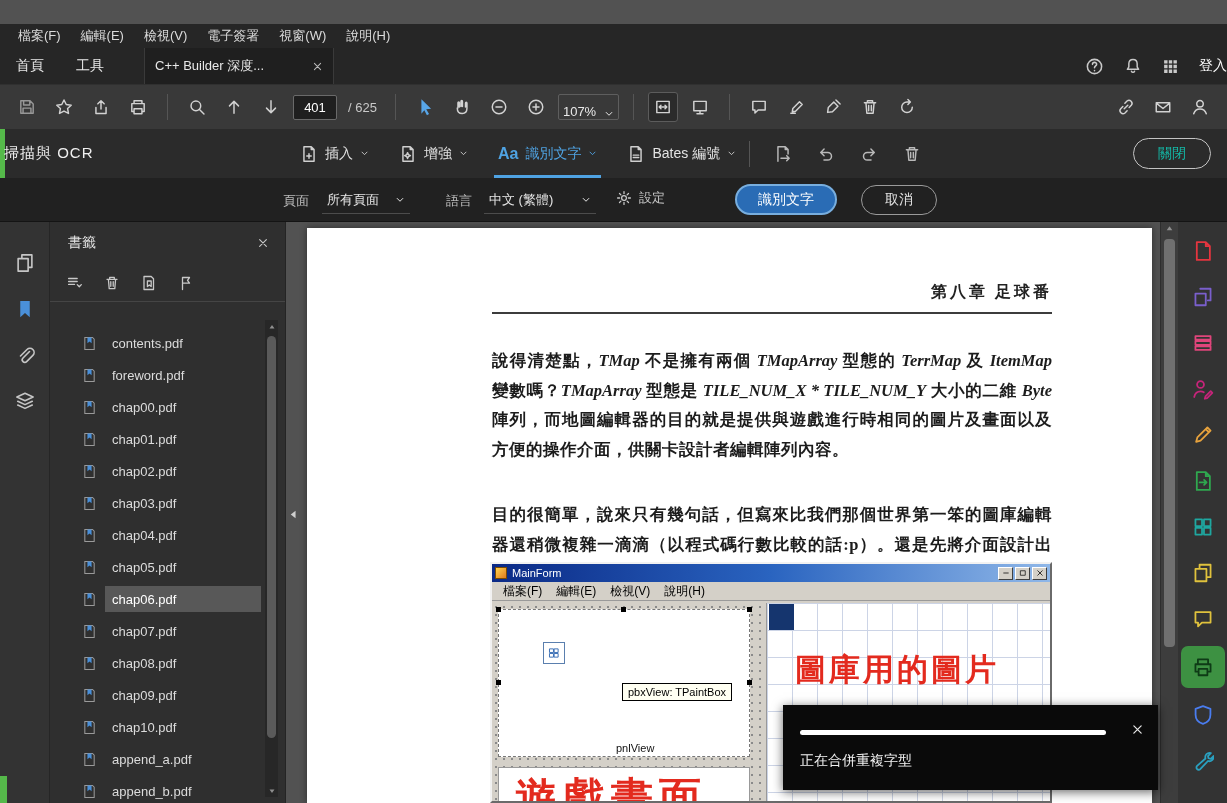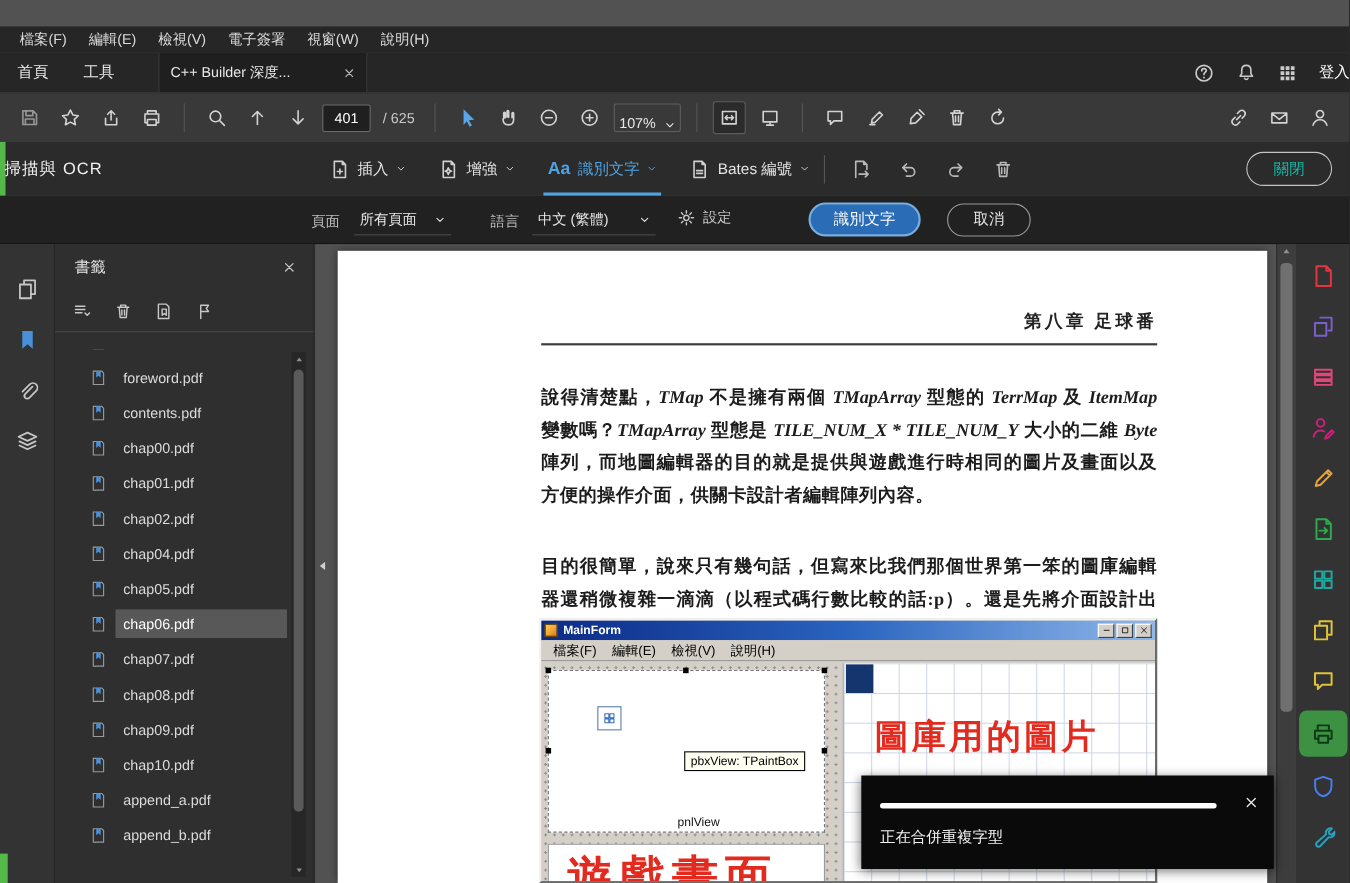--- a/index.html
+++ b/index.html
@@ -93,21 +93,21 @@
   .ch-line{position:absolute;left:185px;right:100px;top:84px;height:2px;background:#3c3c3c}
   .para{position:absolute;left:185px;width:560px;font-family:"Liberation Serif","DejaVu Serif",serif;font-size:16.5px;line-height:29.5px;color:#1c1c1c;text-align:justify;font-weight:600;letter-spacing:.5px}
   #p1{top:118px}
   #p2{top:272px}
   .em{font-style:italic;letter-spacing:0}
 
   
   #form-shot{position:absolute;left:183px;top:334px;width:562px;height:241px;background:#d4d0c8;border:2px solid;border-color:#f2f2f2 #6a6a6a #6a6a6a #f2f2f2;overflow:hidden;font-family:"Liberation Sans",sans-serif}
   .f-title{height:18px;background:linear-gradient(90deg,#0b2a86,#2a64c0,#8fb7e8);display:flex;align-items:center;padding:0 3px;gap:5px}
   .f-ico{width:12px;height:12px;background:linear-gradient(135deg,#ffd24d,#e07b1f);border:1px solid #7a4a00;flex:0 0 auto}
-  .f-title-text{color:#fff;font-size:11px;font-weight:700;flex:1}
+  .f-title-text{color:#fff;font-size:11px;font-weight:400;flex:1}
   .f-btns{display:flex;gap:2px}
   .f-btn{width:15px;height:13px;background:#d4d0c8;border:1px solid;border-color:#fff #404040 #404040 #fff;display:flex;align-items:center;justify-content:center;color:#000}
   .f-menu{height:19px;background:#d4d0c8;display:flex;align-items:center;padding-left:4px;border-bottom:1px solid #9a9a9a}
   .f-menu span{font-size:12px;color:#000;padding:0 7px;white-space:nowrap}
   .f-body{position:absolute;top:39px;left:0;right:0;bottom:0;background:#d4d0c8;background-image:radial-gradient(#8a8a8a .9px,transparent 1.05px);background-size:8px 8px}
   #f-left{position:absolute;left:6px;top:6px;width:252px;height:148px;background:#fff;border:1px dashed #777}
   .handle{position:absolute;width:5px;height:5px;background:#000}
   #f-smallbtn{position:absolute;left:44px;top:32px;width:22px;height:22px;background:#fff;border:1px solid #5a7fae;display:flex;align-items:center;justify-content:center;color:#3b6fb5}
   #f-pbx-label{position:absolute;left:123px;top:73px;background:#fffff2;border:1px solid #000;font-size:11px;padding:2px 5px;color:#000;white-space:nowrap}
   #f-pnl-label{position:absolute;left:117px;top:132px;font-size:11px;color:#111}
@@ -476,57 +476,66 @@
               </svg>
             </span>
           </div>
           <div class="bm-row">
             <span class="bm-ico">
               <svg viewBox="0 0 16 16" width="15" height="15">
                 <path d="M3 1.5h8.2l1.8 1.8V14.5H3z" fill="none" stroke="#9a9a9a" stroke-width="1.1"></path>
                 <path d="M5.8 1.5h4.4v6.2L8 5.9 5.8 7.7z" fill="#4a90d9"></path>
               </svg>
             </span>
+            <span class="bm-label-wrap">contents.pdf</span>
+          </div>
+          <div class="bm-row">
+            <span class="bm-ico">
+              <svg viewBox="0 0 16 16" width="15" height="15">
+                <path d="M3 1.5h8.2l1.8 1.8V14.5H3z" fill="none" stroke="#9a9a9a" stroke-width="1.1"></path>
+                <path d="M5.8 1.5h4.4v6.2L8 5.9 5.8 7.7z" fill="#4a90d9"></path>
+              </svg>
+            </span>
             <span class="bm-label-wrap">foreword.pdf</span>
           </div>
           <div class="bm-row">
             <span class="bm-ico">
               <svg viewBox="0 0 16 16" width="15" height="15">
                 <path d="M3 1.5h8.2l1.8 1.8V14.5H3z" fill="none" stroke="#9a9a9a" stroke-width="1.1"></path>
                 <path d="M5.8 1.5h4.4v6.2L8 5.9 5.8 7.7z" fill="#4a90d9"></path>
               </svg>
             </span>
-            <span class="bm-label-wrap">contents.pdf</span>
-          </div>
-          <div class="bm-row">
-            <span class="bm-ico">
-              <svg viewBox="0 0 16 16" width="15" height="15">
-                <path d="M3 1.5h8.2l1.8 1.8V14.5H3z" fill="none" stroke="#9a9a9a" stroke-width="1.1"></path>
-                <path d="M5.8 1.5h4.4v6.2L8 5.9 5.8 7.7z" fill="#4a90d9"></path>
-              </svg>
-            </span>
             <span class="bm-label-wrap">chap00.pdf</span>
           </div>
           <div class="bm-row">
             <span class="bm-ico">
               <svg viewBox="0 0 16 16" width="15" height="15">
                 <path d="M3 1.5h8.2l1.8 1.8V14.5H3z" fill="none" stroke="#9a9a9a" stroke-width="1.1"></path>
                 <path d="M5.8 1.5h4.4v6.2L8 5.9 5.8 7.7z" fill="#4a90d9"></path>
               </svg>
             </span>
             <span class="bm-label-wrap">chap01.pdf</span>
           </div>
           <div class="bm-row">
             <span class="bm-ico">
               <svg viewBox="0 0 16 16" width="15" height="15">
                 <path d="M3 1.5h8.2l1.8 1.8V14.5H3z" fill="none" stroke="#9a9a9a" stroke-width="1.1"></path>
                 <path d="M5.8 1.5h4.4v6.2L8 5.9 5.8 7.7z" fill="#4a90d9"></path>
               </svg>
             </span>
             <span class="bm-label-wrap">chap02.pdf</span>
+          </div>
+          <div class="bm-row">
+            <span class="bm-ico">
+              <svg viewBox="0 0 16 16" width="15" height="15">
+                <path d="M3 1.5h8.2l1.8 1.8V14.5H3z" fill="none" stroke="#9a9a9a" stroke-width="1.1"></path>
+                <path d="M5.8 1.5h4.4v6.2L8 5.9 5.8 7.7z" fill="#4a90d9"></path>
+              </svg>
+            </span>
+            <span class="bm-label-wrap">chap03.pdf</span>
           </div>
           <div class="bm-row">
             <span class="bm-ico">
               <svg viewBox="0 0 16 16" width="15" height="15">
                 <path d="M3 1.5h8.2l1.8 1.8V14.5H3z" fill="none" stroke="#9a9a9a" stroke-width="1.1"></path>
                 <path d="M5.8 1.5h4.4v6.2L8 5.9 5.8 7.7z" fill="#4a90d9"></path>
               </svg>
             </span>
             <span class="bm-label-wrap">chap04.pdf</span>
           </div>

